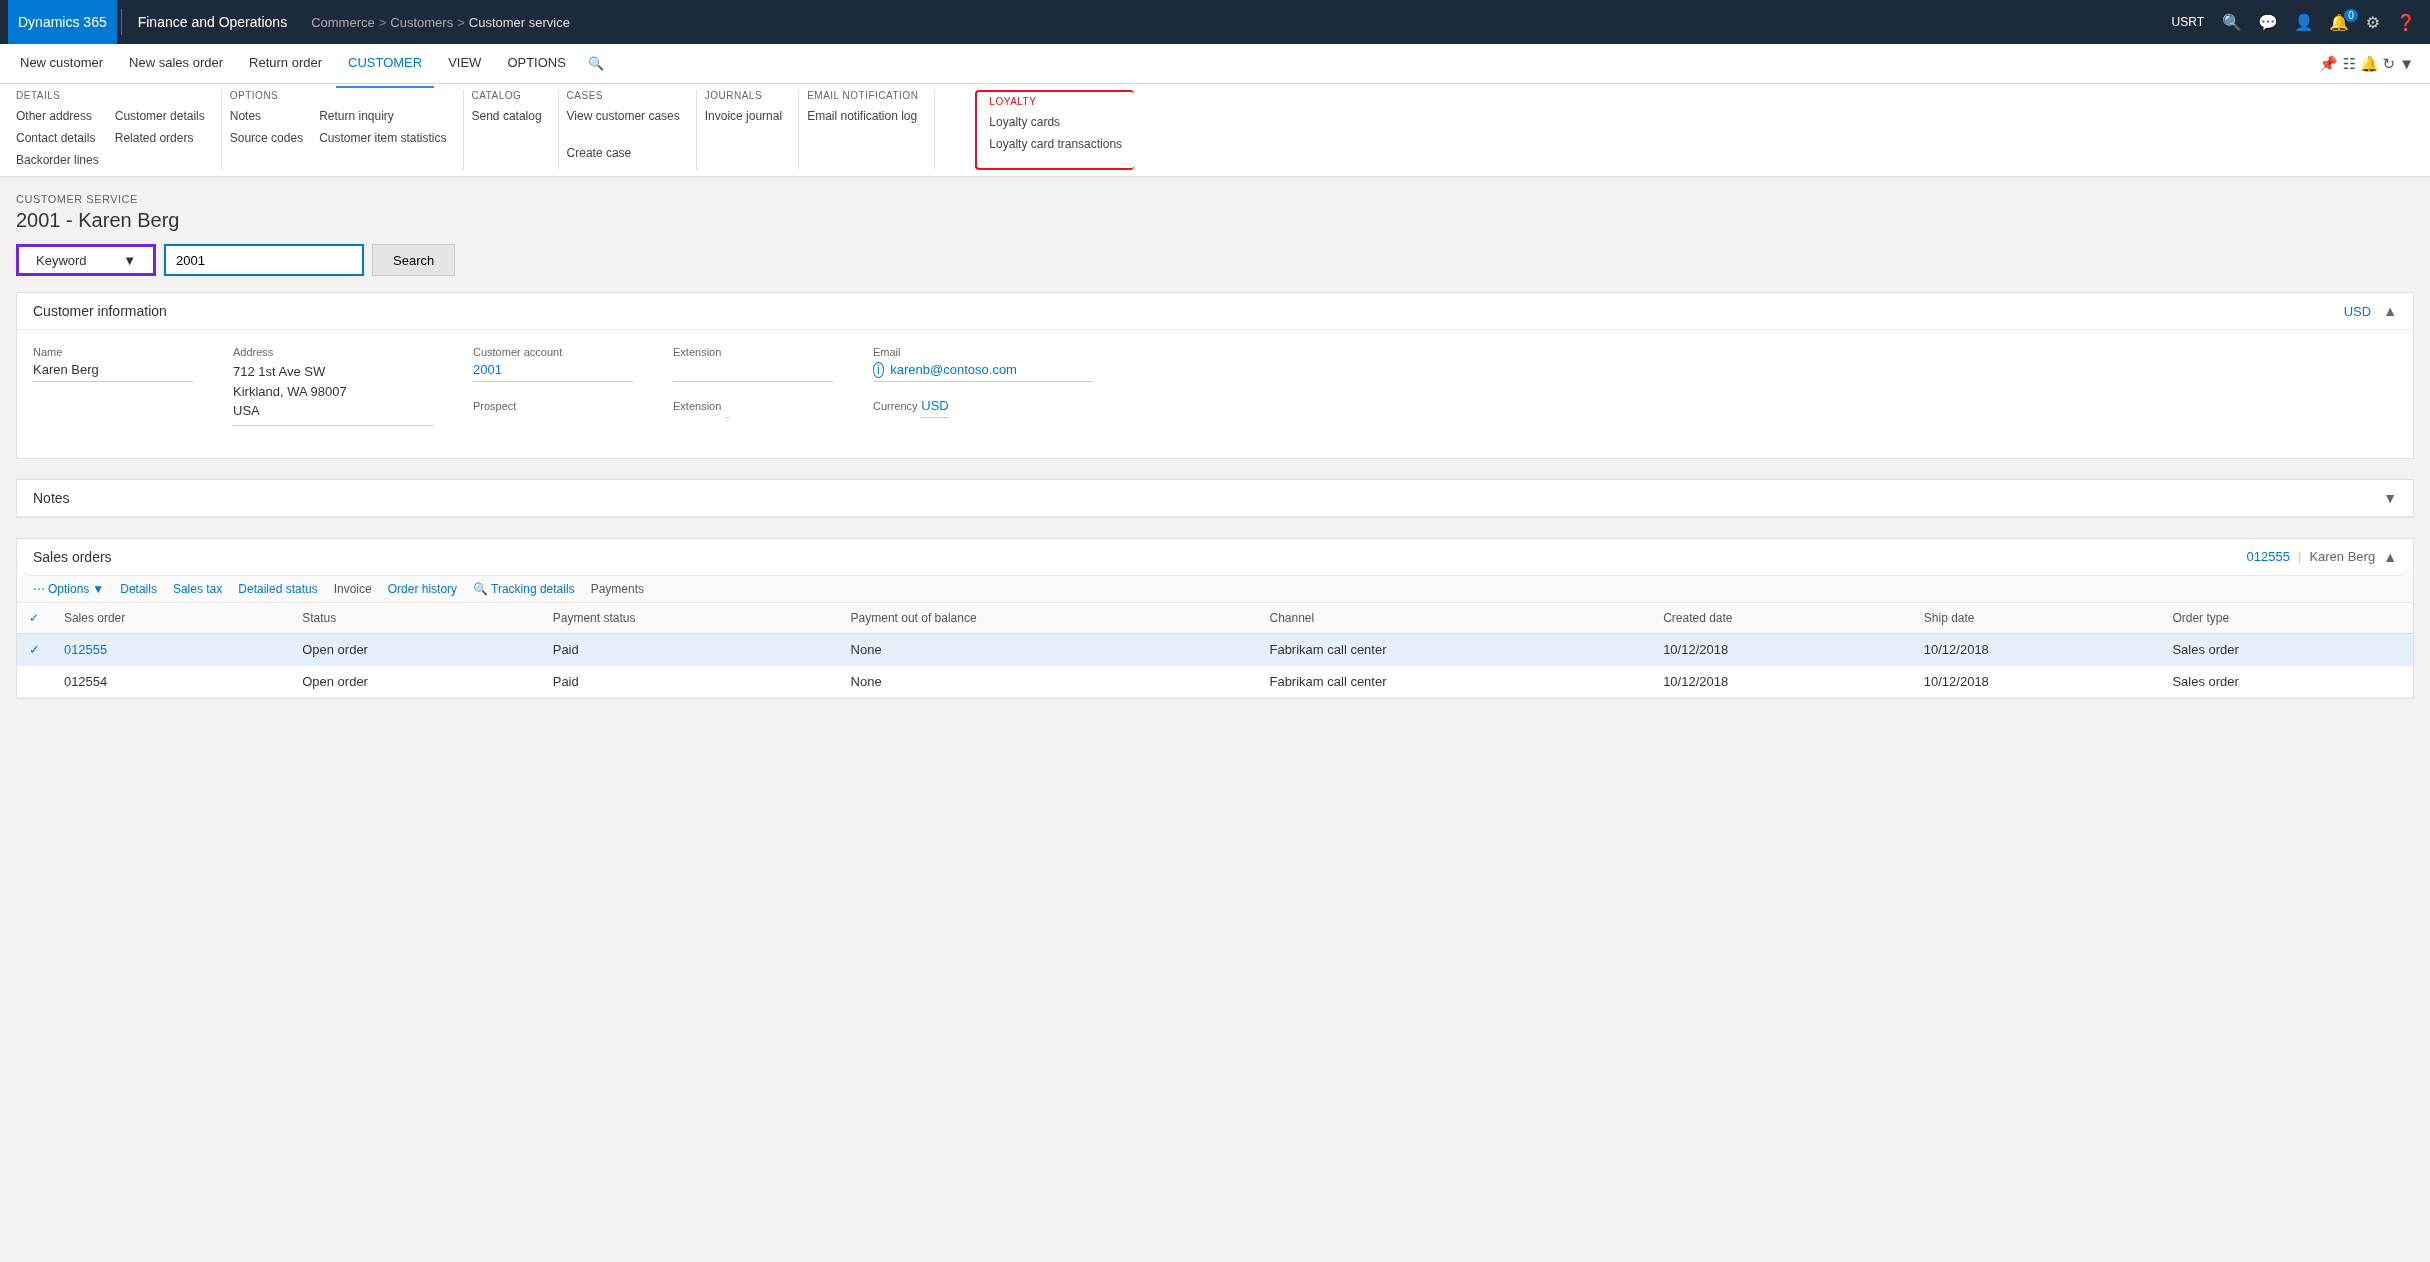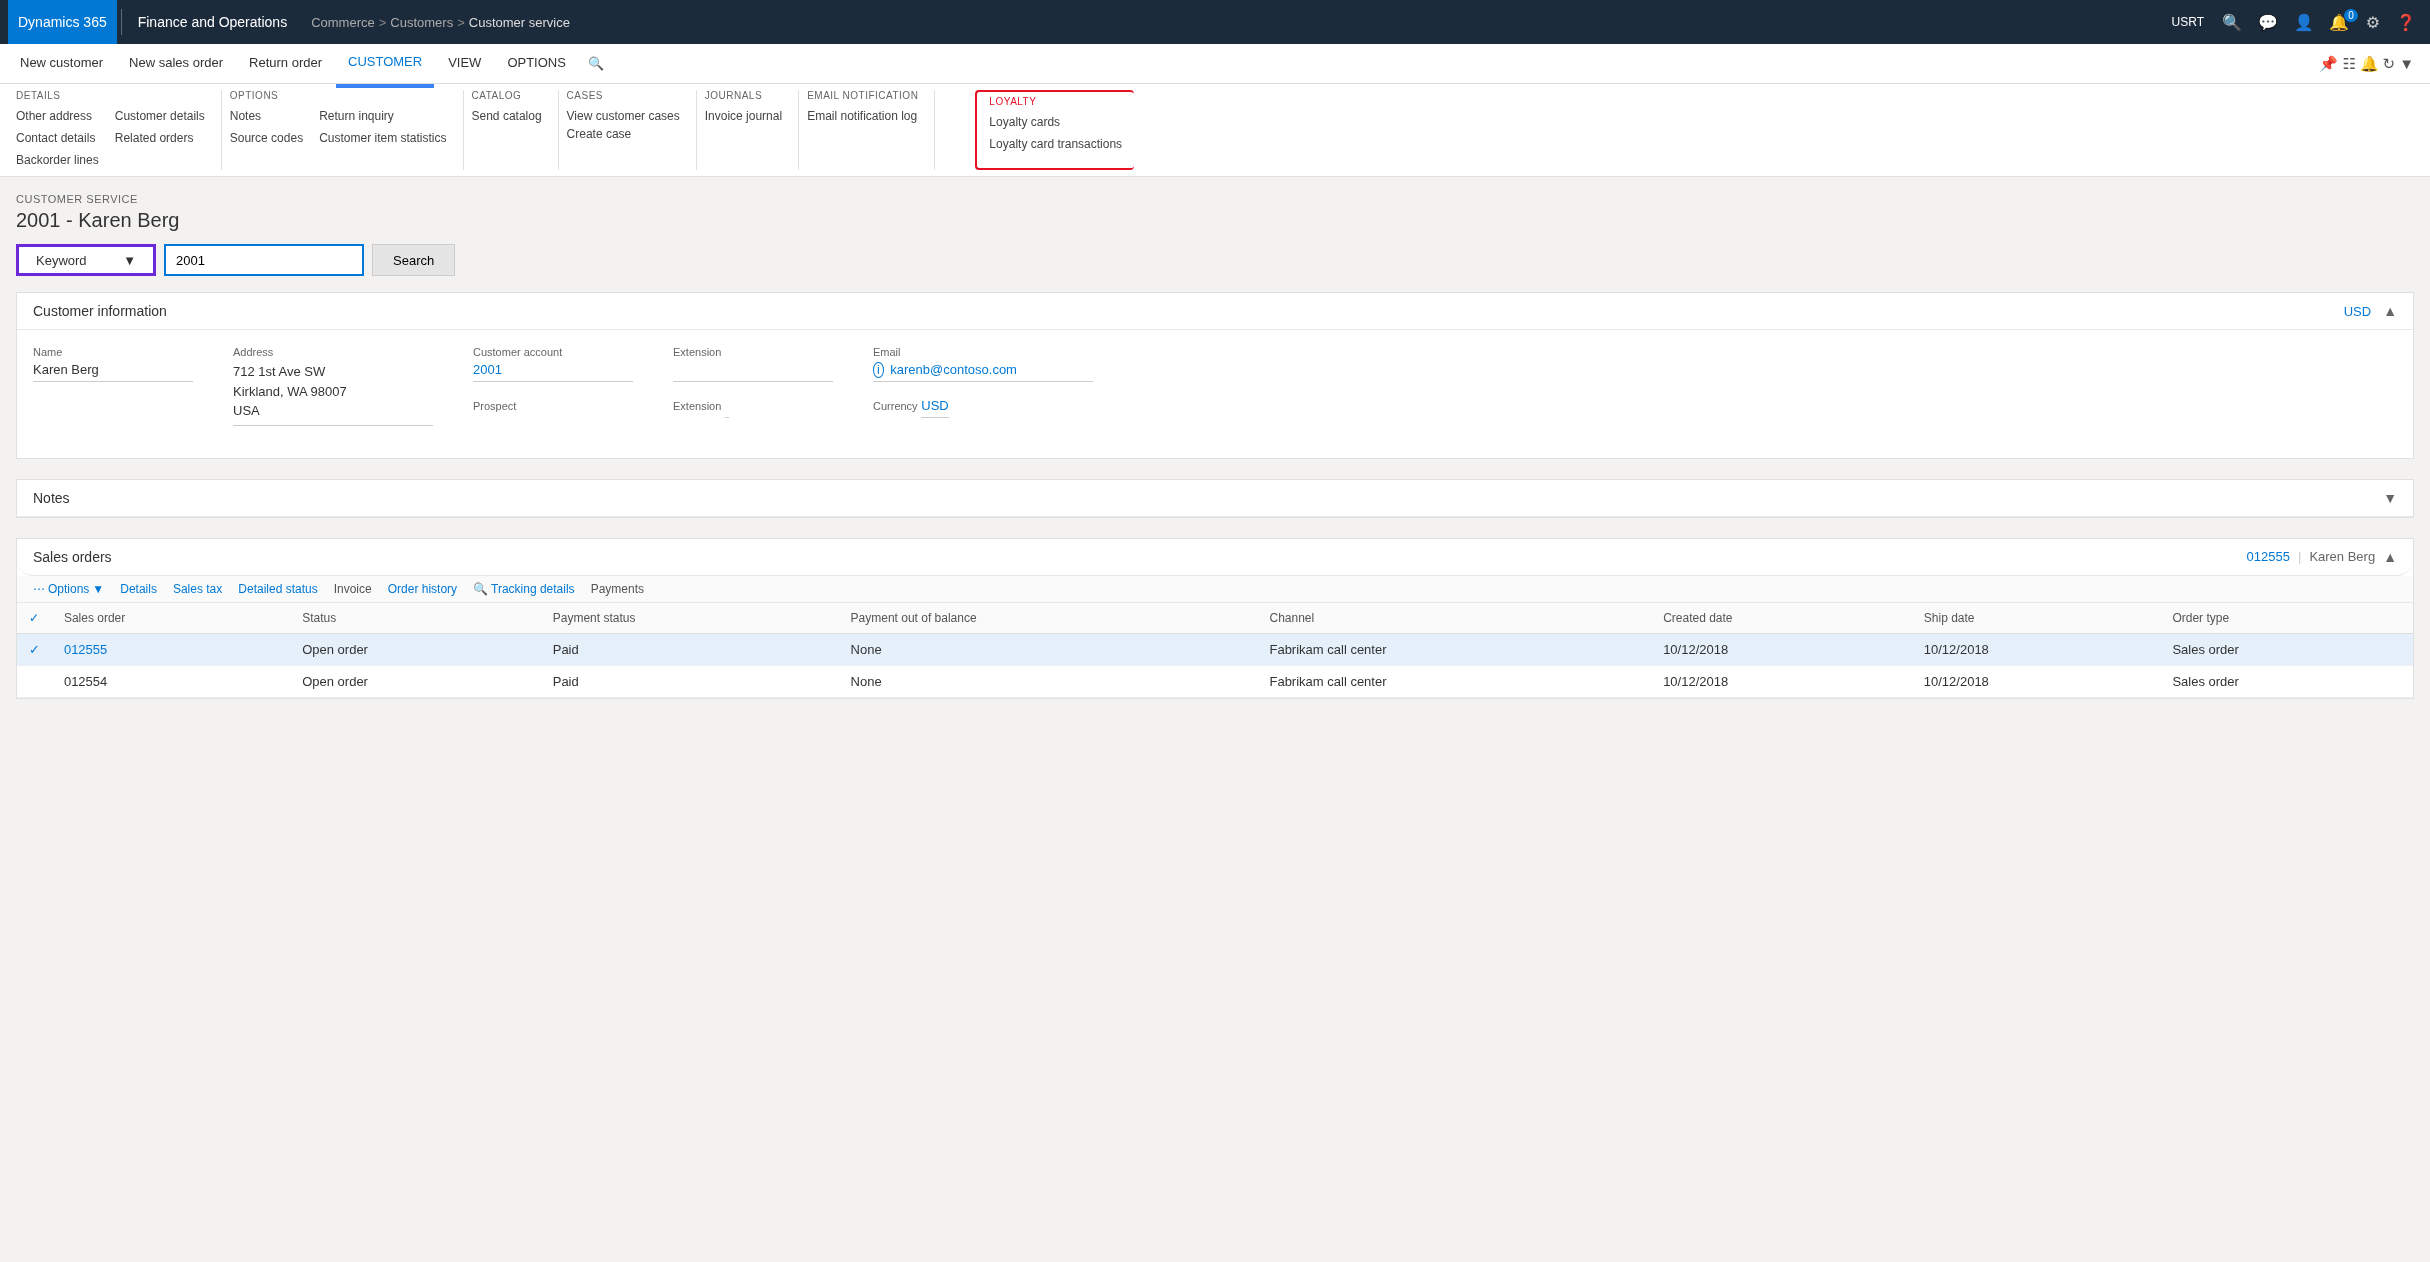--- a/index.html
+++ b/index.html
@@ -74,21 +74,21 @@
       height: 48px;
       display: flex;
       align-items: center;
       cursor: pointer;
       font-size: 13px;
       color: #333;
       border-bottom: 2px solid transparent;
     }
     .ribbon-tab.active {
       color: #0078d4;
-      border-bottom: 4px solid #3b82f6;
+      border-bottom: 2px solid #3b82f6;
       font-weight: 500;
     }
     .ribbon-search-icon { padding: 0 8px; color: #555; cursor: pointer; }
 
     .ribbon-content {
       display: flex;
       align-items: flex-start;
       padding: 6px 8px;
       gap: 0;
       min-height: 90px;
@@ -333,21 +333,21 @@
     <div class="ribbon-group">
       <div class="ribbon-group-title">CATALOG</div>
       <div class="ribbon-items">
         <span class="ribbon-item gray">Send catalog</span>
       </div>
     </div>
 
     <div class="ribbon-group">
       <div class="ribbon-group-title">CASES</div>
       <div class="ribbon-items">
-        <div style="display:flex;flex-direction:column;gap:0;">
+        <div style="display:flex;flex-direction:column;gap:19px;">
           <span class="ribbon-item gray">View customer cases</span>
           <span class="ribbon-item gray">Create case</span>
         </div>
       </div>
     </div>
 
     <div class="ribbon-group">
       <div class="ribbon-group-title">JOURNALS</div>
       <div class="ribbon-items">
         <span class="ribbon-item gray">Invoice journal</span>

